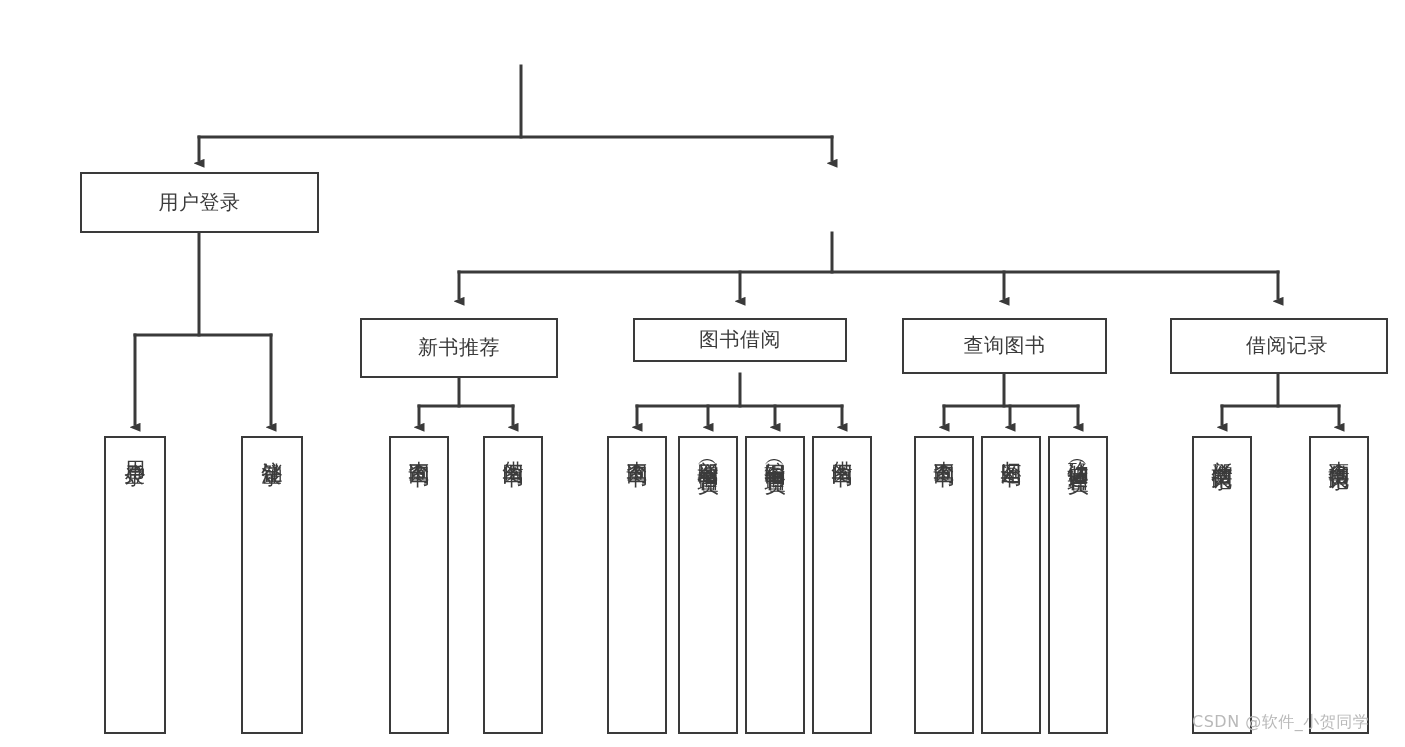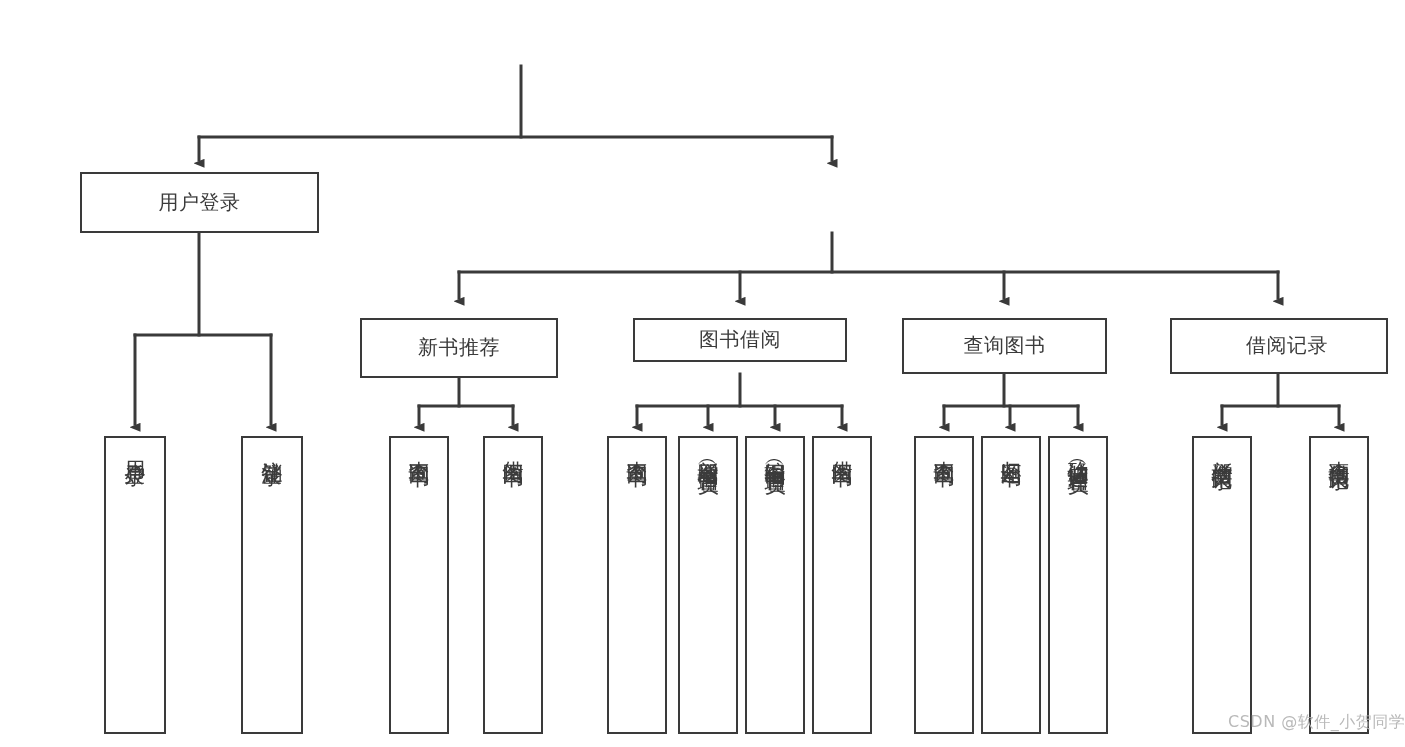--- a/index.html
+++ b/index.html
@@ -55,21 +55,20 @@
   #watermark{
     position:absolute;
     left:1192px;
     top:712px;
     font-size:16px;
     color:#b9b9b9;
     letter-spacing:0.5px;
     z-index:3;
     white-space:nowrap;
     user-select:none;
-    padding-left:36px;
   }
 </style>
 </head>
 <body>
 
 <div id="canvas">
 
   <svg id="wires" viewBox="0 0 1405 747" width="1405" height="747" xmlns="http://www.w3.org/2000/svg">
     <defs>
       <marker id="arrow" markerWidth="9" markerHeight="11" refX="1.2" refY="5.5" orient="auto" markerUnits="userSpaceOnUse">

